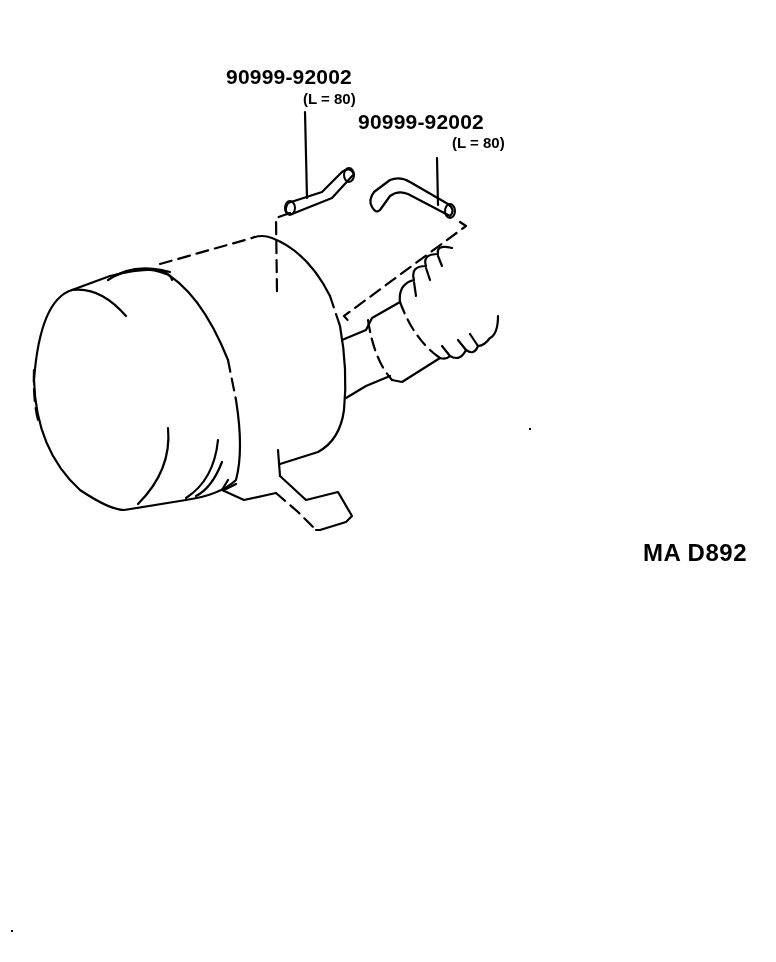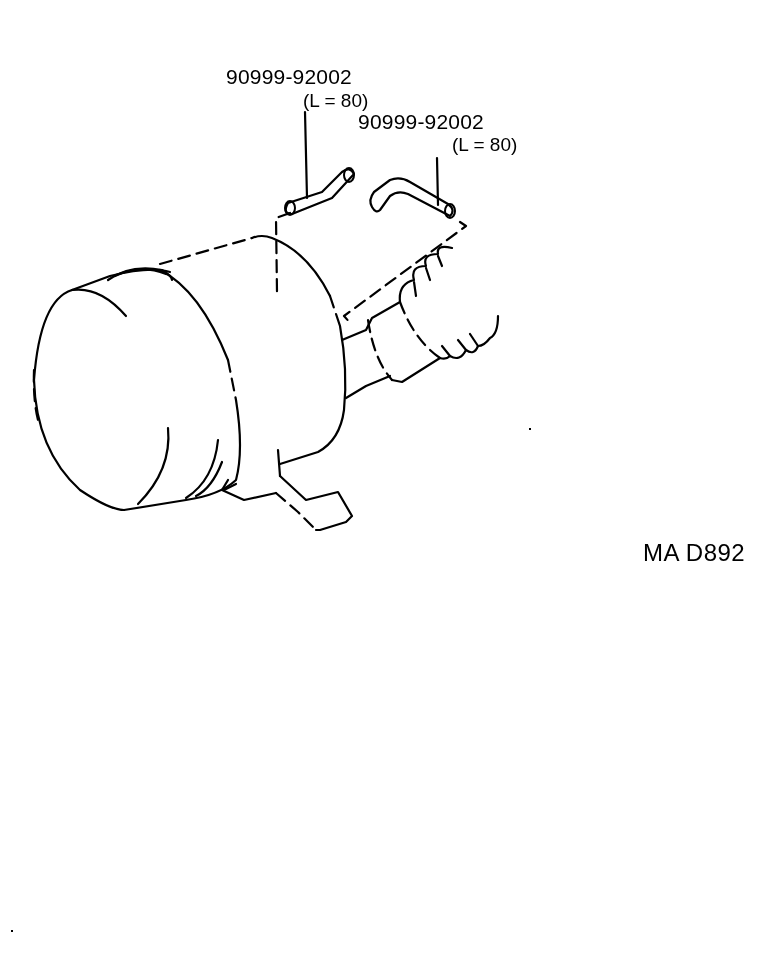--- a/index.html
+++ b/index.html
@@ -1,26 +1,26 @@
 <!DOCTYPE html>
 <html><head>
   <meta charset="utf-8">
   <style>
     html, body { margin: 0; padding: 0; background: #ffffff; }
     body { width: 776px; height: 962px; position: relative; overflow: hidden; }
-    .canvas { position: absolute; left: 0; top: 0; width: 776px; height: 962px; }
+    .canvas { position: absolute; left: 0; top: 0; width: 776px; height: 962px; font-weight: bold; }
     .label {
       position: absolute;
       font-family: "Liberation Sans", sans-serif;
       color: #000000;
       white-space: nowrap;
       line-height: 1;
     }
     .part-no { font-size: 21px; letter-spacing: 0.2px; }
-    .length { font-size: 19px; }
+    .length { font-size: 15px; }
     .code { font-size: 24px; letter-spacing: 0.5px; }
     svg path, svg line, svg polyline { fill: none; stroke: #000; stroke-width: 2.2; stroke-linecap: round; stroke-linejoin: round; }
     svg .dash { stroke-dasharray: 12 7; }
   </style>
 </head>
 <body>
 
 <div class="canvas">
   <svg width="776" height="962" viewBox="0 0 776 962">
 

